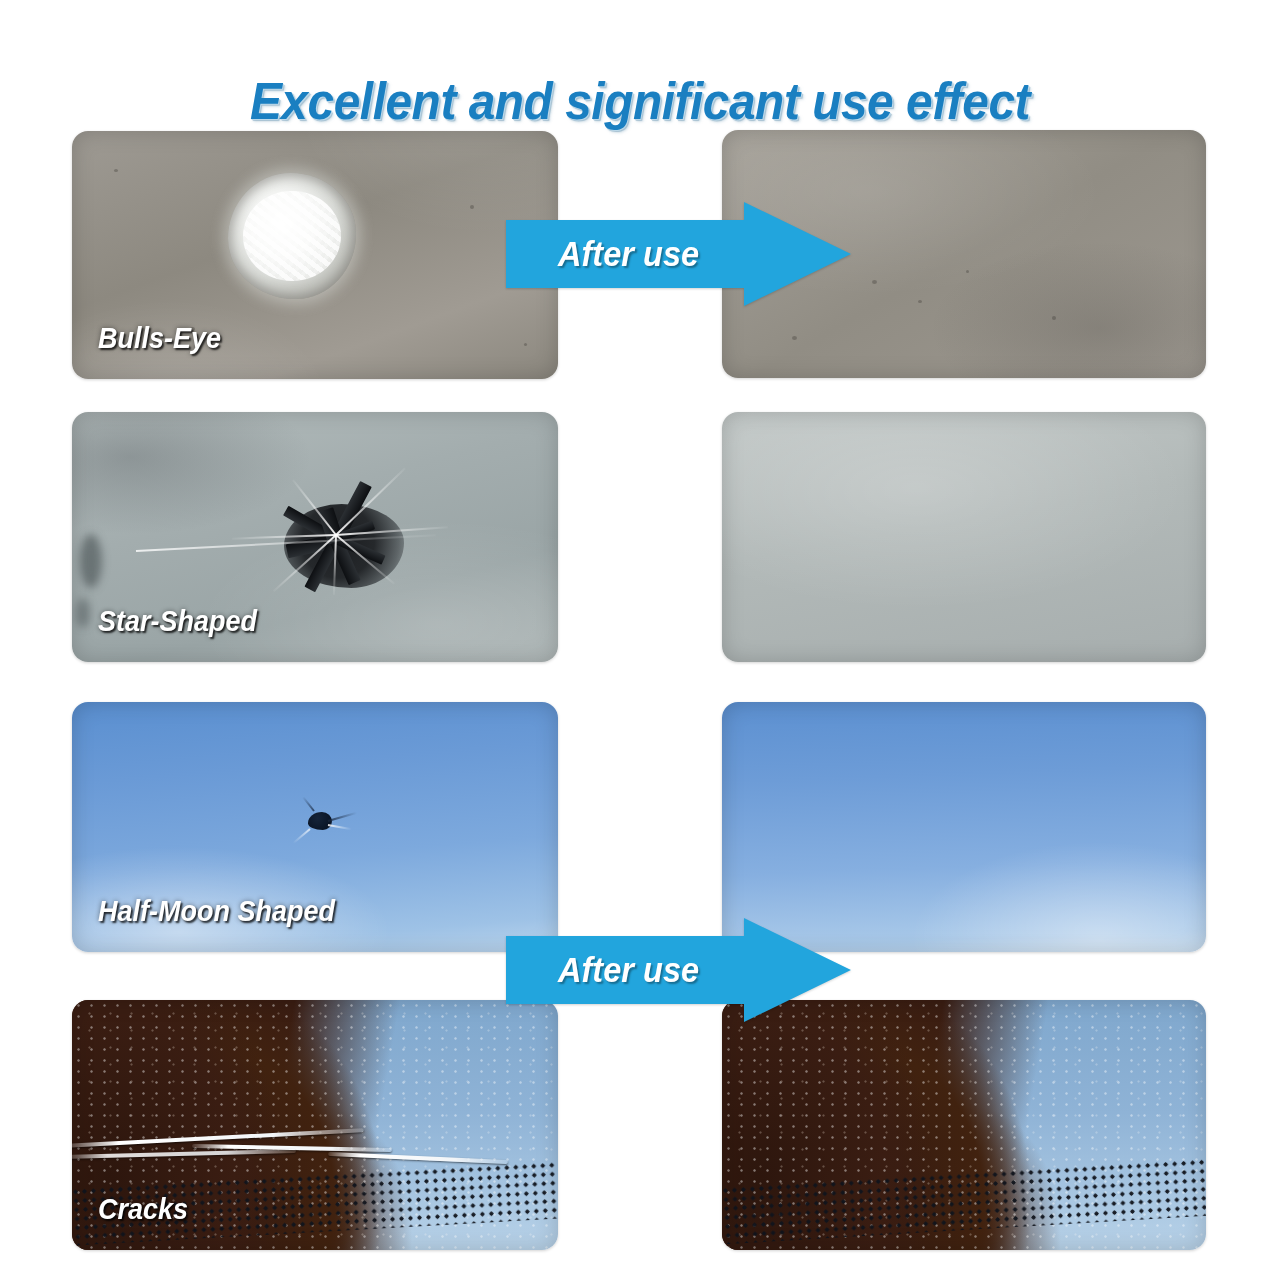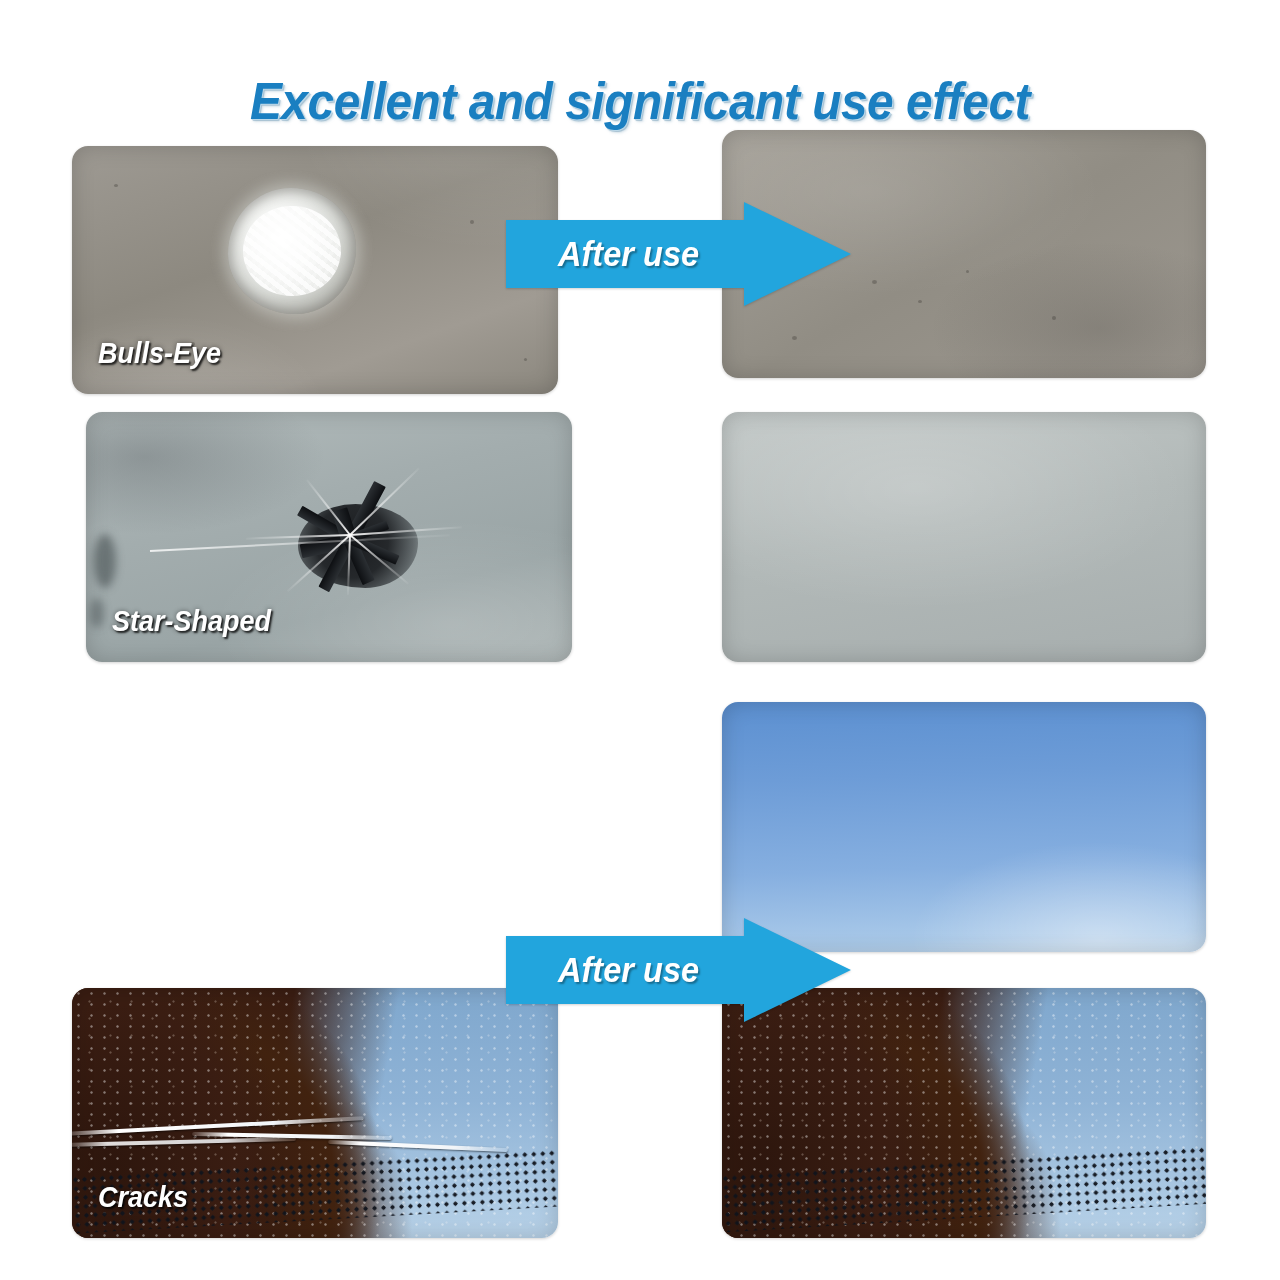--- a/index.html
+++ b/index.html
@@ -142,21 +142,20 @@
     border-radius: inherit;
     box-shadow: inset 0 0 10px 4px rgba(120,118,112,0.45);
   }
 
   
   .bg-grey-cool {
     background:
       radial-gradient(ellipse 60% 50% at 12% 18%, rgba(60,65,70,0.28), rgba(0,0,0,0) 62%),
       radial-gradient(ellipse 70% 60% at 75% 85%, rgba(255,255,255,0.16), rgba(255,255,255,0) 70%),
       linear-gradient(165deg, #b3bcbc 0%, #a3adae 38%, #9aa5a6 70%, #aab3b3 100%);
-    margin-left: 14px;
   }
   .bg-grey-cool2 {
     background:
       radial-gradient(ellipse 80% 70% at 40% 30%, rgba(255,255,255,0.20), rgba(255,255,255,0) 70%),
       linear-gradient(170deg, #c2c8c7 0%, #b2b9b8 45%, #a7aeae 100%);
   }
   .shard {
     position:absolute;
     background: linear-gradient(180deg, #2b2f33, #0d0f12);
     transform-origin: 0 50%;
@@ -186,20 +185,21 @@
     background:
       radial-gradient(ellipse 60% 60% at 78% 95%, rgba(255,255,255,0.40), rgba(255,255,255,0) 65%),
       linear-gradient(178deg, #5c90d1 0%, #6d9cd7 30%, #86afe0 65%, #a9c9e9 92%, #c3dbf0 100%);
   }
 
   
   .bg-foliage {
     background:
       linear-gradient(100deg, #3a1d12 0%, #3a1d12 42%, rgba(58,29,18,0) 62%),
       linear-gradient(180deg, #7fa7cd 0%, #8fb3d6 45%, #a9c7e2 80%, #b8d2e8 100%);
+    margin-top: 12px;
   }
   .foliage-mask {
     position:absolute; inset:0;
     background:
       radial-gradient(ellipse 46% 120% at 8% 72%, #2d160d 0%, #3a1d12 55%, rgba(58,29,18,0) 78%),
       radial-gradient(ellipse 40% 105% at 32% 80%, #351a10 0%, #41220f 55%, rgba(65,34,15,0) 80%),
       radial-gradient(ellipse 24% 70% at 52% 95%, #3d1e11 0%, rgba(61,30,17,0) 75%);
   }
   .foliage-spray {
     position:absolute; inset:0;
@@ -229,21 +229,21 @@
 
   .edge-soft { position:absolute; inset:0; box-shadow: inset 0 0 22px rgba(0,0,0,0.18); border-radius:16px; }
 </style>
 </head>
 <body>
 
 <h1 class="page-title">Excellent and significant use effect</h1>
 
 <div class="row" style="top:130px;height:248px;">
 
-  <div class="panel left bg-grey-warm" style="top:16px;height:248px;">
+  <div class="panel left bg-grey-warm" style="top:1px;height:248px;">
     <div class="panel-inner">
       <div class="speck" style="left:42px;top:38px;width:4px;height:3px;"></div>
       <div class="speck" style="left:118px;top:196px;width:5px;height:4px;"></div>
       <div class="speck" style="left:398px;top:74px;width:4px;height:4px;"></div>
       <div class="speck" style="left:452px;top:212px;width:3px;height:3px;"></div>
       <div class="bullseye" style="left:156px;top:42px;"></div>
     </div>
     <div class="edge-soft"></div>
     <span class="caption">Bulls-Eye</span>
   </div>
@@ -306,20 +306,33 @@
   <div class="arrow-wrap" style="top:506px;">
     <svg class="arrow-svg" viewBox="0 0 345 104" preserveAspectRatio="none">
       <polygon points="0,18 238,18 238,0 345,52 238,104 238,86 0,86" fill="#22a5dd"></polygon>
     </svg>
     <span class="arrow-label">After use</span>
   </div>
 </div>
 
 <div class="row" style="top:702px;height:250px;">
 
+  <div class="panel left bg-sky" style="top:0;height:250px;">
+    <div class="panel-inner">
+      <div style="position:absolute;left:228px;top:100px;width:60px;height:40px;">
+        <div style="position:absolute;left:8px;top:10px;width:24px;height:18px;border-radius:58% 42% 38% 62% / 62% 54% 46% 38%;background:radial-gradient(circle at 40% 35%, #152439, #0a1526 72%, rgba(12,24,42,0.45) 100%);"></div>
+        <div style="position:absolute;left:28px;top:18px;width:30px;height:2px;background:linear-gradient(90deg, rgba(24,38,60,0.8), rgba(24,38,60,0));transform:rotate(-16deg);transform-origin:0 50%;"></div>
+        <div style="position:absolute;left:28px;top:22px;width:24px;height:2px;background:linear-gradient(90deg, rgba(255,255,255,0.85), rgba(255,255,255,0));transform:rotate(10deg);transform-origin:0 50%;"></div>
+        <div style="position:absolute;left:10px;top:26px;width:22px;height:2px;background:linear-gradient(90deg, rgba(255,255,255,0.7), rgba(255,255,255,0));transform:rotate(140deg);transform-origin:0 50%;"></div>
+        <div style="position:absolute;left:14px;top:8px;width:18px;height:2px;background:linear-gradient(90deg, rgba(20,34,56,0.7), rgba(20,34,56,0));transform:rotate(-128deg);transform-origin:0 50%;"></div>
+      </div>
+    </div>
+    <div class="edge-soft"></div>
+    <span class="caption">Half-Moon Shaped</span>
+  </div>
 
   <div class="panel right bg-sky2" style="top:0;height:250px;">
     <div class="panel-inner"></div>
     <div class="edge-soft"></div>
   </div>
 
 </div>
 
 <div class="row" style="top:988px;height:250px;">
 

